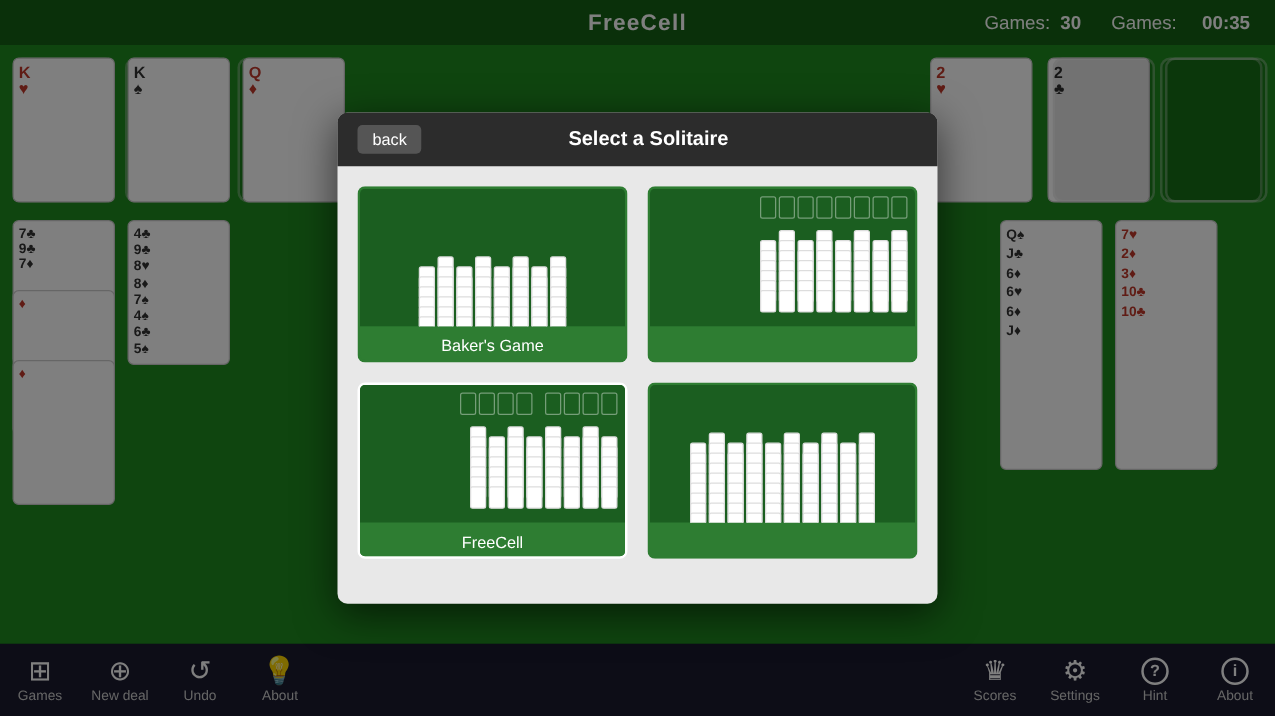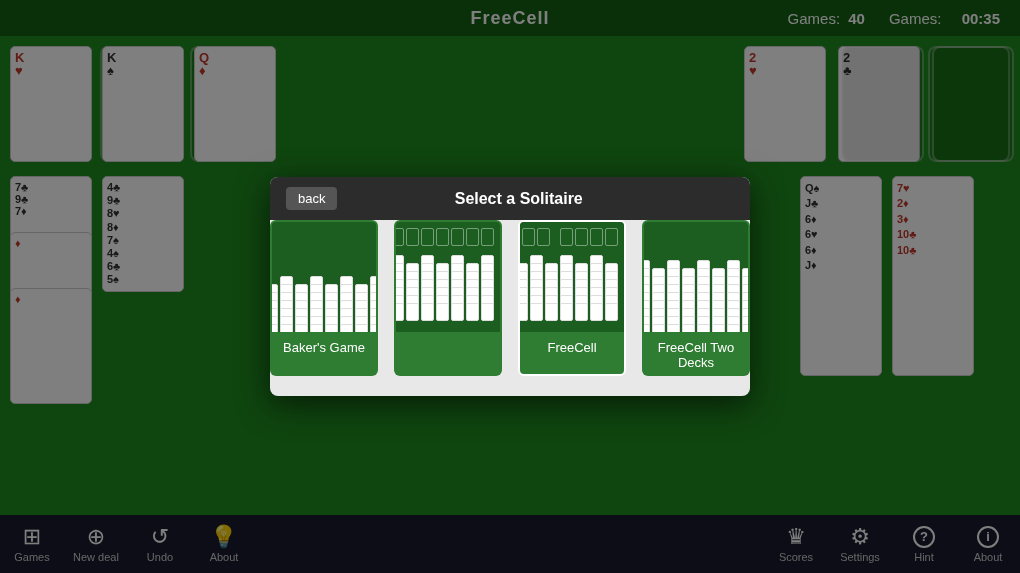--- a/index.html
+++ b/index.html
@@ -138,22 +138,23 @@
       color: white;
       font-size: 16px;
       font-weight: 600;
       flex: 1;
       text-align: center;
       margin-right: 50px;
     }
 
     #modal-grid {
       display: grid;
-      grid-template-columns: 1fr 1fr 1fr 1fr;
+      grid-template-columns: 1fr 1fr;
       gap: 16px;
+      padding: 16px;
     }
 
     .game-option {
       background: #2e7d32;
       border-radius: 6px;
       overflow: hidden;
       cursor: pointer;
       border: 2px solid transparent;
     }
     .game-option-preview {
@@ -223,21 +224,21 @@
     }
   </style>
 </head>
 <body>
 
 <div id="header">
   <span class="title">FreeCell</span>
   <div class="score-area">
     <span>
       <span>Games:</span>
-      <strong style="margin-left:4px;">40</strong>
+      <strong style="margin-left:4px;">30</strong>
     </span>
     <span>
       <span>Games:</span>
       <strong style="margin-left:16px;">00:35</strong>
     </span>
   </div>
 </div>
 
 <div id="game-area">
 
@@ -666,21 +667,20 @@
               <div class="mini-card"></div>
               <div class="mini-card"></div>
               <div class="mini-card"></div>
               <div class="mini-card"></div>
               <div class="mini-card"></div>
               <div class="mini-card"></div>
               <div class="mini-card"></div>
             </div>
           </div>
         </div>
-        <div class="game-option-label">FreeCell Two Decks</div>
       </div>
 
     </div>
   </div>
 </div>
 
 <div id="toolbar">
   <div class="toolbar-left">
     <button class="toolbar-btn">
       <span class="btn-icon">⊞</span>

